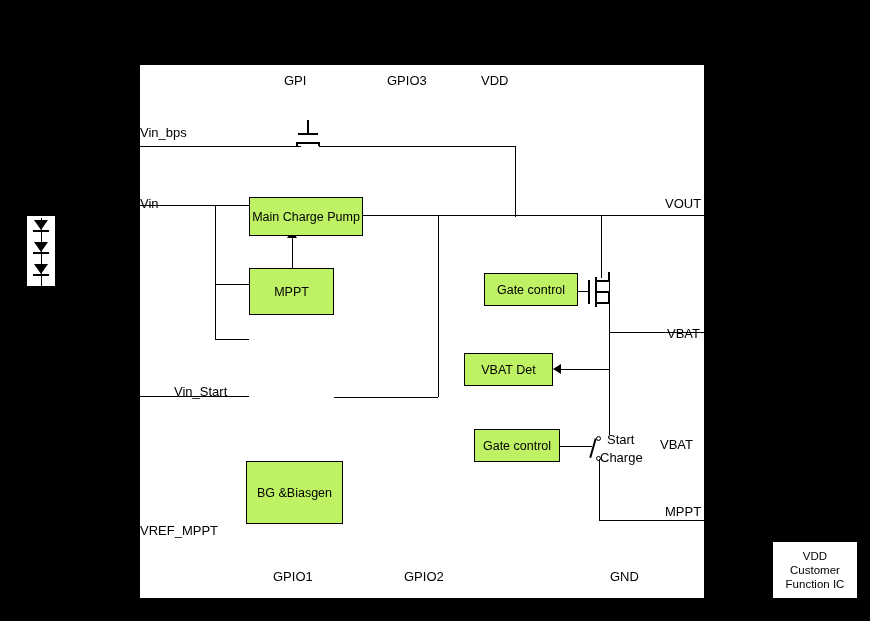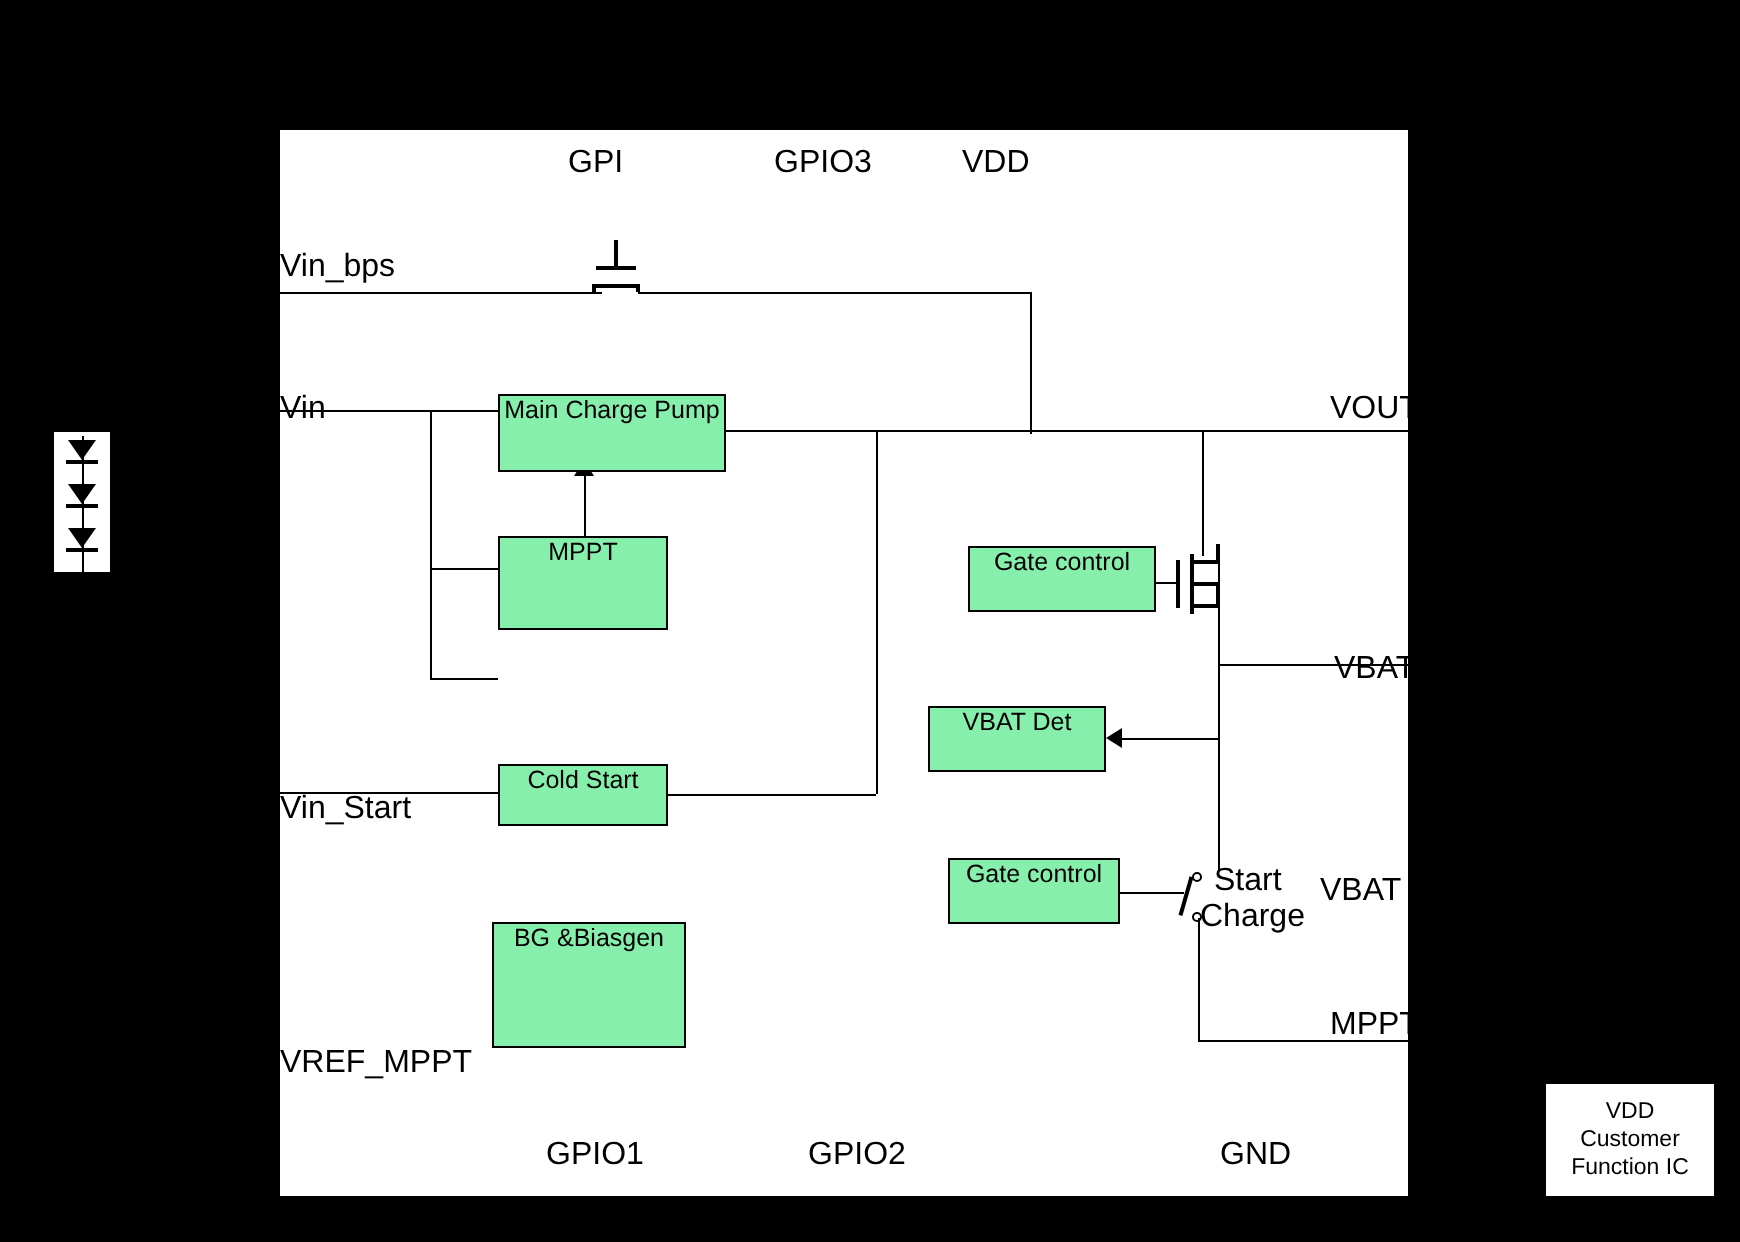--- a/index.html
+++ b/index.html
@@ -26,33 +26,33 @@
     top: 63px;
     width: 568px;
     height: 537px;
     background: #ffffff;
     border: 2px solid #000000;
     box-sizing: border-box;
   }
   
   .box {
     position: absolute;
-    background: #86efac;
+    background: #bef264;
     border: 1px solid #000000;
     box-sizing: border-box;
     display: flex;
-    align-items: flex-start;
+    align-items: center;
     justify-content: center;
     font-size: 12.5px;
     color: #000000;
     text-align: center;
   }
   .pin-label {
     position: absolute;
-    font-size: 16px;
+    font-size: 13px;
     color: #000000;
     white-space: nowrap;
   }
   .wire {
     position: absolute;
     background: #000000;
   }
   .wire.h { height: 1px; }
   .wire.v { width: 1px; }
 
@@ -140,21 +140,21 @@
   </div>
 
   <div class="ic-block"></div>
 
   <div class="pin-label" style="left:284px; top:73px;">GPI</div>
   <div class="pin-label" style="left:387px; top:73px;">GPIO3</div>
   <div class="pin-label" style="left:481px; top:73px;">VDD</div>
 
   <div class="pin-label" style="left:140px; top:125px;">Vin_bps</div>
   <div class="pin-label" style="left:140px; top:196px;">Vin</div>
-  <div class="pin-label" style="left:140px; top:396px;">Vin_Start</div>
+  <div class="pin-label" style="left:140px; top:384px;padding-left:34px;">Vin_Start</div>
   <div class="pin-label" style="left:140px; top:523px;">VREF_MPPT</div>
 
   <div class="pin-label" style="left:665px; top:196px;">VOUT</div>
   <div class="pin-label" style="left:667px; top:326px;">VBAT</div>
   <div class="pin-label" style="left:660px; top:437px;">VBAT</div>
   <div class="pin-label" style="left:665px; top:504px;">MPPT</div>
 
   <div class="pin-label" style="left:273px; top:569px;">GPIO1</div>
   <div class="pin-label" style="left:404px; top:569px;">GPIO2</div>
   <div class="pin-label" style="left:610px; top:569px;">GND</div>
@@ -184,23 +184,20 @@
   <div class="wire h" style="left:138px; top:396px; width:111px;"></div>
 
   <div class="wire v" style="left:292px; top:236px; height:32px;"></div>
   <div class="arrow-up" style="left:287px; top:230px;"></div>
 
   <div class="box" style="left:249px; top:197px; width:114px; height:39px;">
     <span>Main Charge Pump</span>
   </div>
   <div class="box" style="left:249px; top:268px; width:85px; height:47px;">
     <span>MPPT</span>
-  </div>
-  <div class="box" style="left:249px; top:382px; width:85px; height:31px;">
-    <span>Cold Start</span>
   </div>
   <div class="box" style="left:246px; top:461px; width:97px; height:63px;">
     <span>BG &amp;Biasgen</span>
   </div>
 
   <div class="box" style="left:484px; top:273px; width:94px; height:33px;">
     <span>Gate control</span>
   </div>
   <div class="box" style="left:464px; top:353px; width:89px; height:33px;">
     <span>VBAT Det</span>

